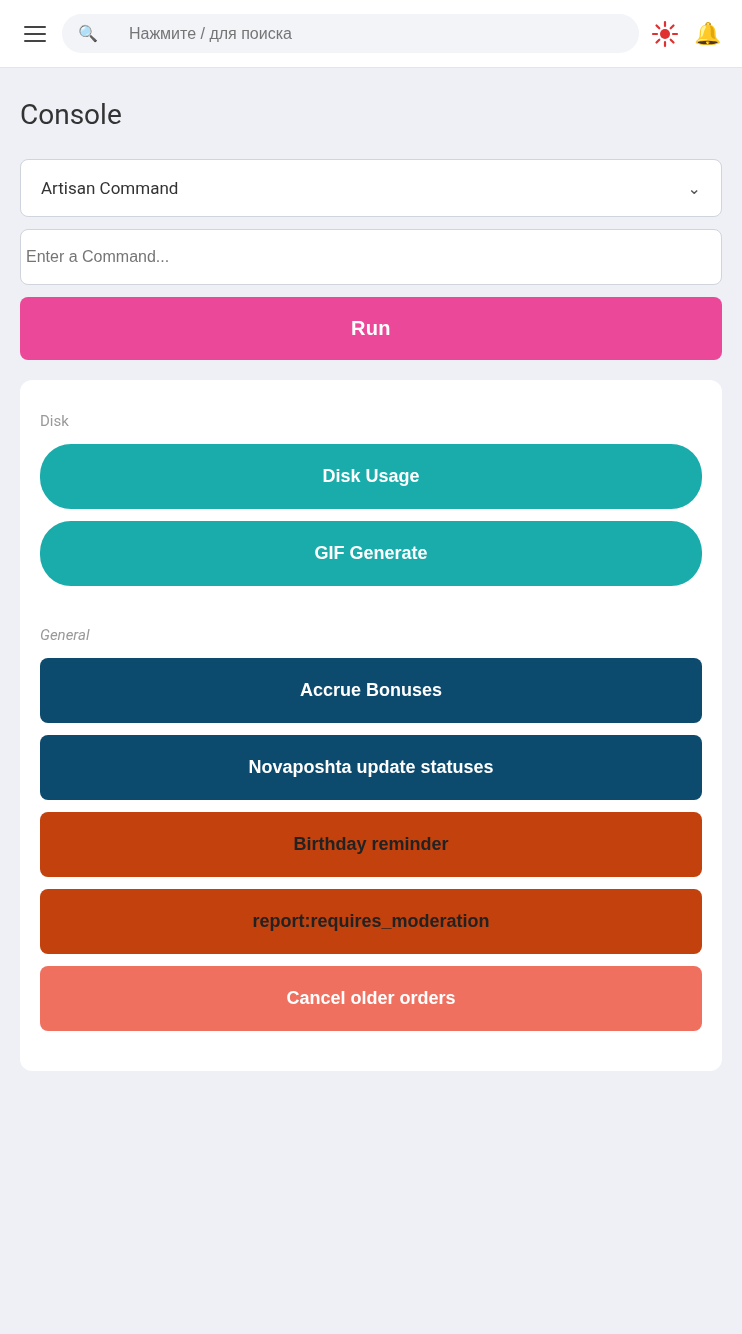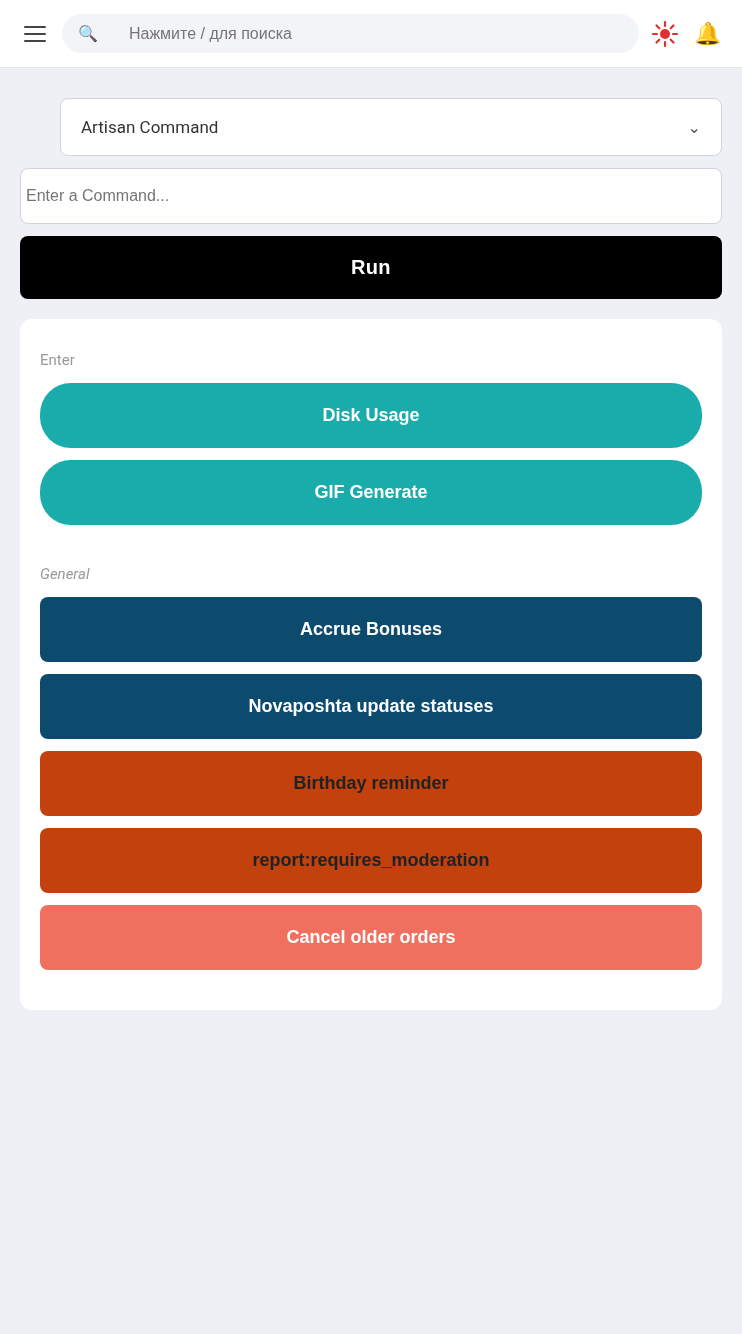--- a/index.html
+++ b/index.html
@@ -97,21 +97,20 @@
     .artisan-dropdown {
       background: #fff;
       border: 1px solid #d0d4dd;
       border-radius: 8px;
       padding: 18px 20px;
       display: flex;
       align-items: center;
       justify-content: space-between;
       cursor: pointer;
       margin-bottom: 12px;
-      margin-left: 40px;
     }
 
     .artisan-dropdown-label {
       font-size: 17px;
       color: #333;
     }
 
     .chevron-down-icon {
       font-size: 16px;
       color: #555;
@@ -126,21 +125,21 @@
       font-size: 16px;
       color: #aaa;
       outline: none;
       margin-bottom: 12px;
       background: #fff;
     }
 
     
     .run-button {
       width: 100%;
-      background: #000000;
+      background: #ec4899;
       color: #fff;
       border: none;
       border-radius: 8px;
       padding: 20px;
       font-size: 20px;
       font-weight: 600;
       cursor: pointer;
       margin-bottom: 20px;
       letter-spacing: 0.3px;
     }
@@ -222,38 +221,39 @@
       <line x1="19.7" y1="19.7" x2="22.5" y2="22.5" stroke="#e03030" stroke-width="2.2" stroke-linecap="round"></line>
       <line x1="22.5" y1="5.5" x2="19.7" y2="8.3" stroke="#e03030" stroke-width="2.2" stroke-linecap="round"></line>
       <line x1="8.3" y1="19.7" x2="5.5" y2="22.5" stroke="#e03030" stroke-width="2.2" stroke-linecap="round"></line>
     </svg>
 
     <span class="bell-icon">🔔</span>
   </div>
 </nav>
 
 <main class="main-content">
+  <h1 class="page-title">Console</h1>
 
   
   <div class="artisan-dropdown">
     <span class="artisan-dropdown-label">Artisan Command</span>
     <span class="chevron-down-icon">⌄</span>
   </div>
 
   
   <input class="command-input" type="text" placeholder="Enter a Command..." style="">
 
   
   <button class="run-button">Run</button>
 
   
   <div class="card">
 
     
-    <div class="section-label">Enter</div>
+    <div class="section-label">Disk</div>
 
     <button class="action-button btn-teal">Disk Usage</button>
 
     <button class="action-button btn-teal">GIF Generate</button>
 
     
     <div class="section-label">General</div>
 
     <button class="action-button btn-green">Accrue Bonuses</button>
 

